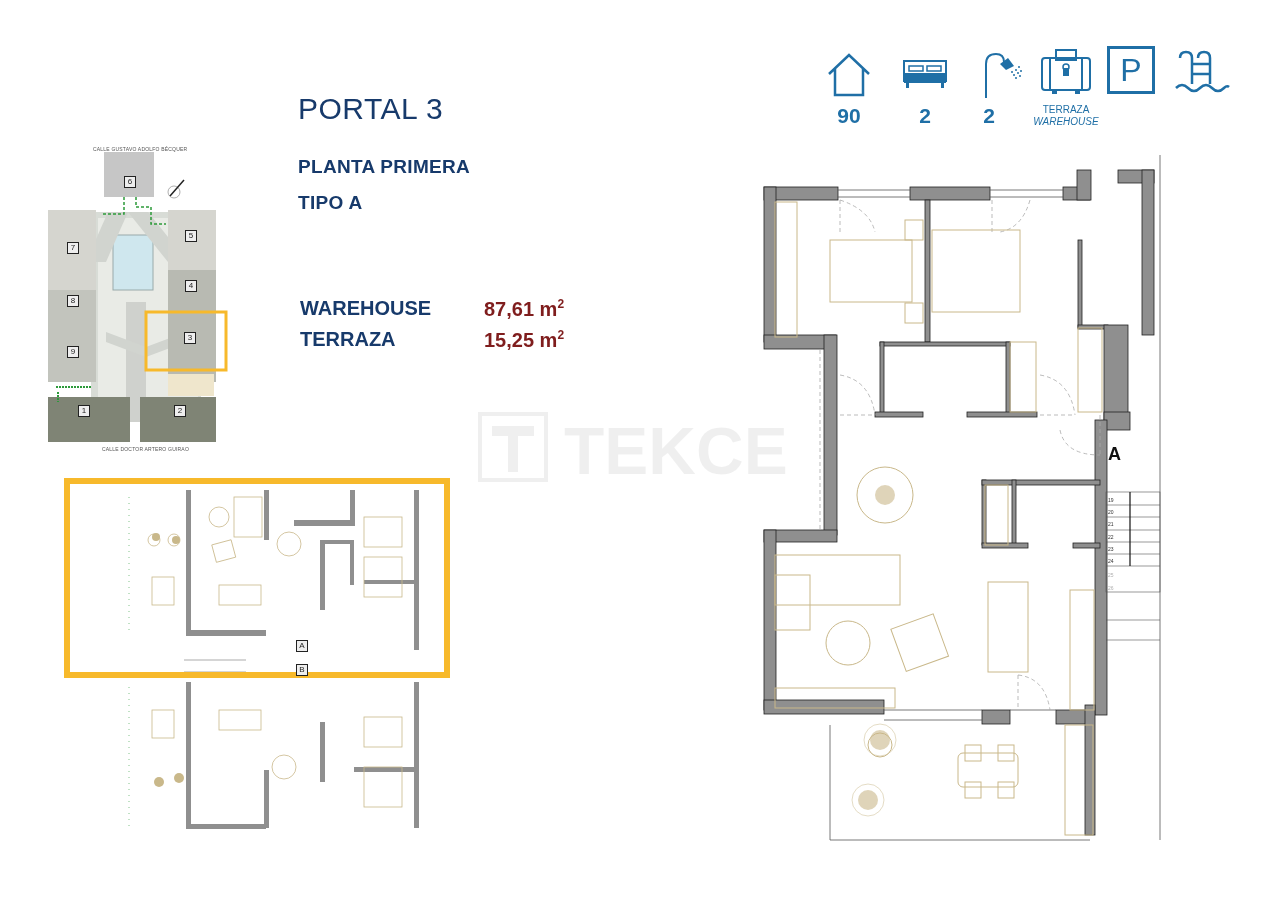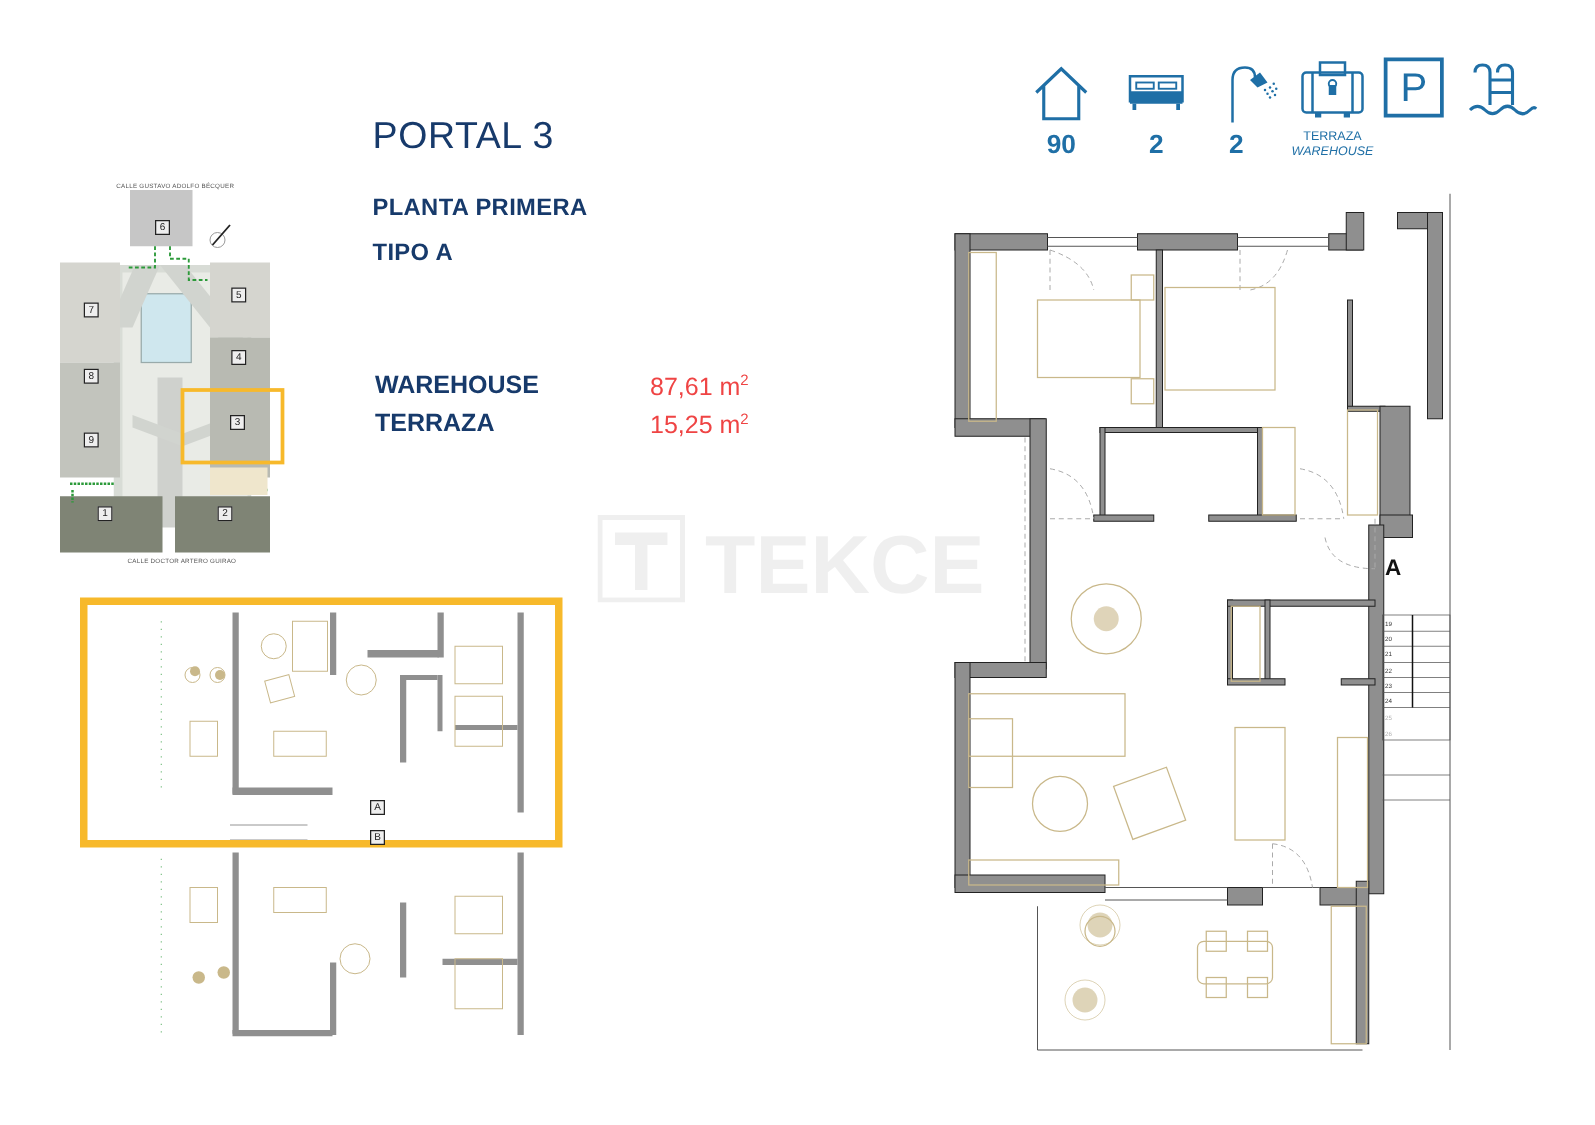--- a/index.html
+++ b/index.html
@@ -1,21 +1,21 @@
 <!DOCTYPE html>
 <html><head>
 <meta charset="utf-8">
 <style>
   html,body{margin:0;padding:0;background:#ffffff;}
   body{width:1276px;height:900px;position:relative;overflow:hidden;font-family:"Liberation Sans",sans-serif;}
   .abs{position:absolute;}
   .title{left:298px;top:92px;font-size:30px;font-weight:normal;color:#173a6b;letter-spacing:0.5px;}
   .sub{left:298px;font-size:19px;font-weight:bold;color:#173a6b;letter-spacing:0.3px;}
   .area-label{left:300px;font-size:20px;font-weight:bold;color:#173a6b;}
-  .area-value{left:520px;font-size:20px;font-weight:normal;color:#ef4444;}
+  .area-value{left:484px;font-size:20px;font-weight:bold;color:#7f1d1d;}
   .area-value sup{font-size:12px;}
   .icon-num{font-size:21px;font-weight:bold;color:#1f6fa6;text-align:center;width:50px;}
   .icon-cap{font-size:10px;color:#1f6fa6;text-align:center;width:70px;line-height:12px;}
   .icon-cap .it{font-style:italic;}
   .watermark{left:478px;top:412px;width:330px;height:70px;opacity:0.06;}
   .site-label{font-size:5px;color:#555;letter-spacing:0.2px;}
   .unitbox{font-size:8px;color:#222;border:1px solid #222;width:10px;height:10px;line-height:10px;text-align:center;background:#eee;}
   .aLabel{left:1108px;top:444px;font-size:18px;font-weight:bold;color:#111;}
   .step{font-size:5px;color:#333;}
 </style>

